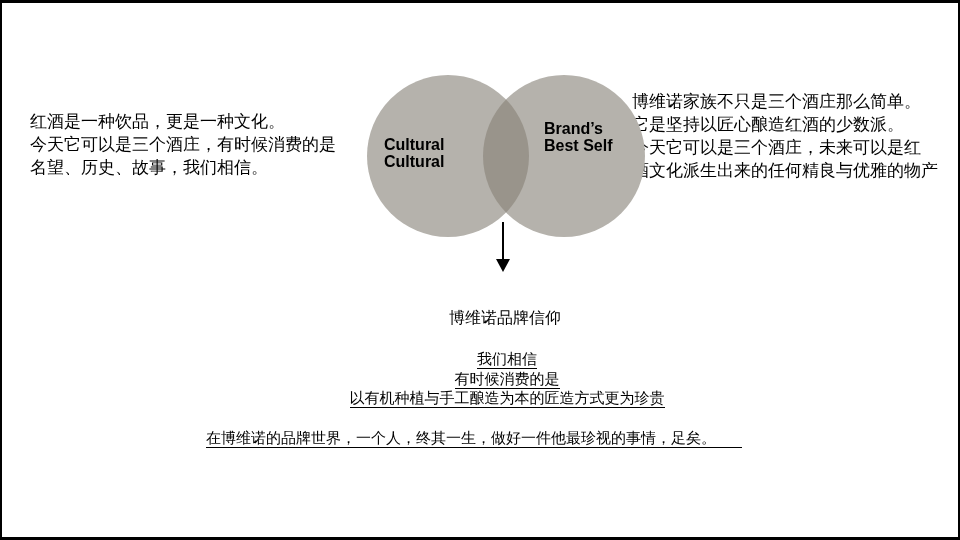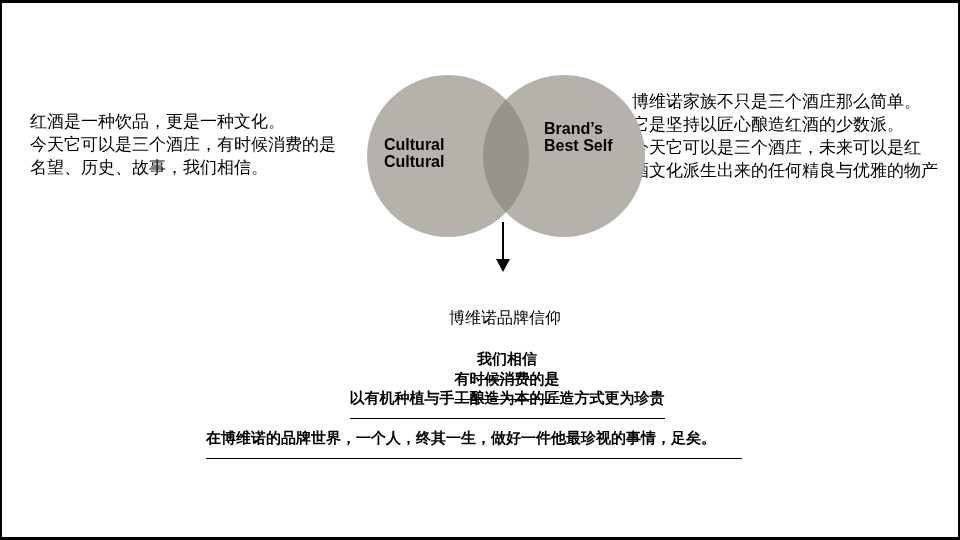--- a/index.html
+++ b/index.html
@@ -61,22 +61,21 @@
     left: 27px; right: -27px;
     top: 349px;
     text-align: center;
     font-size: 15px;
     line-height: 19.7px;
     color: #000000;
   }
   .belief-statements .line { display: block; }
   .u {
     border-bottom: 1.5px solid #000000;
-    padding-bottom: 12px;
-    font-weight: bold;
+    padding-bottom: 1px;
   }
   .belief-closing {
     position: absolute;
     left: -12px; right: 12px;
     top: 429px;
     text-align: center;
     font-size: 15px;
     color: #000000;
     white-space: nowrap;
   }

